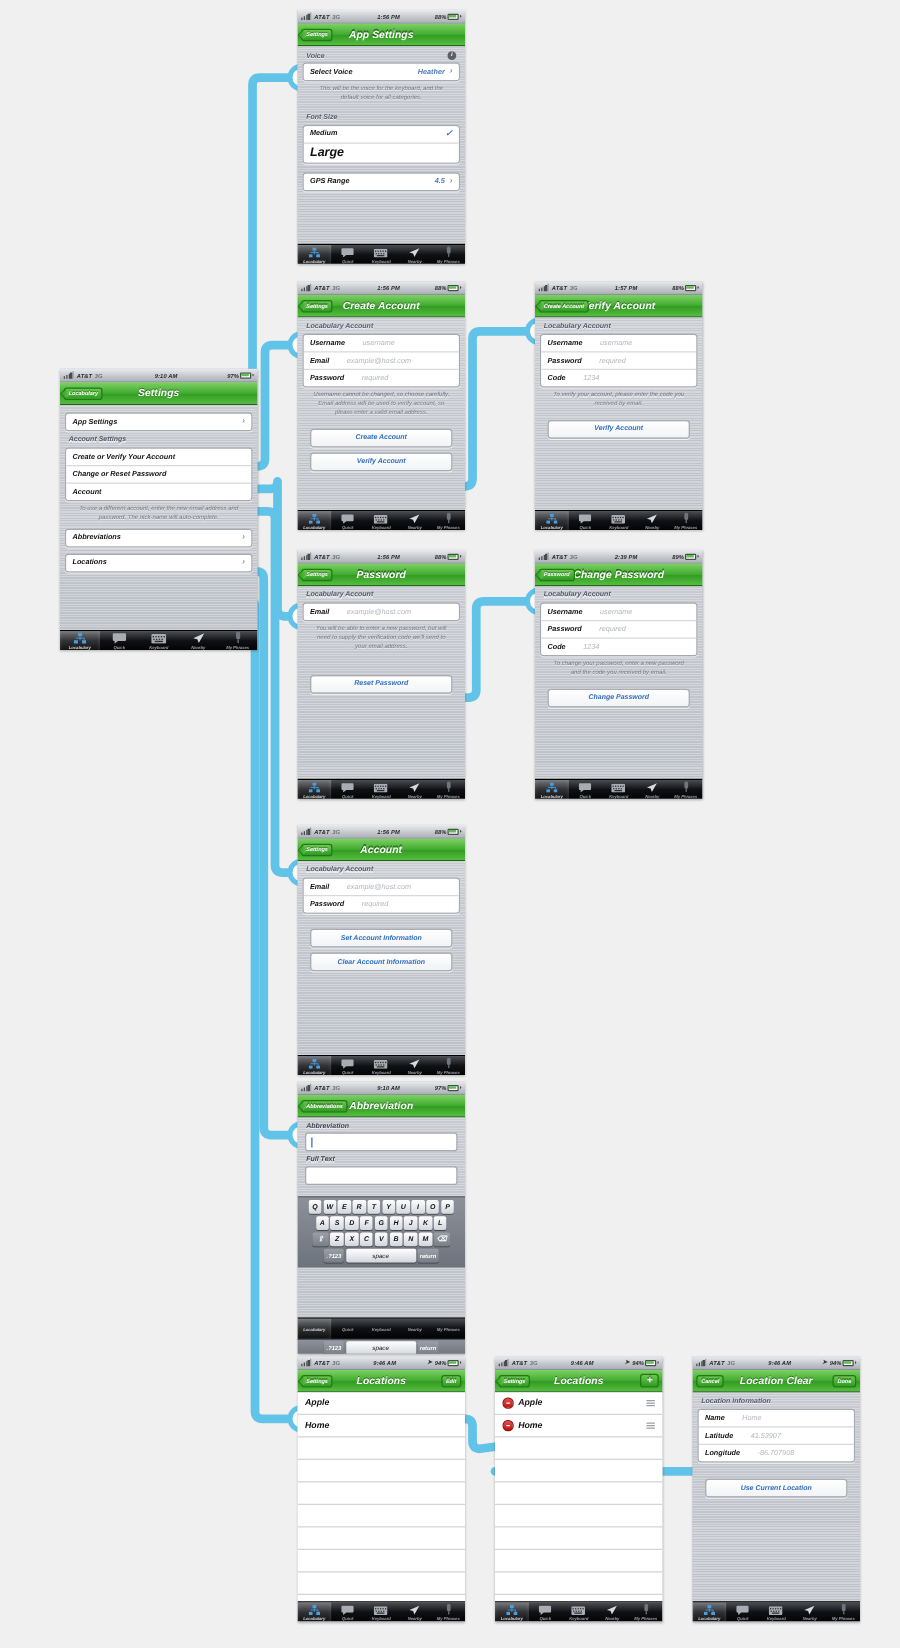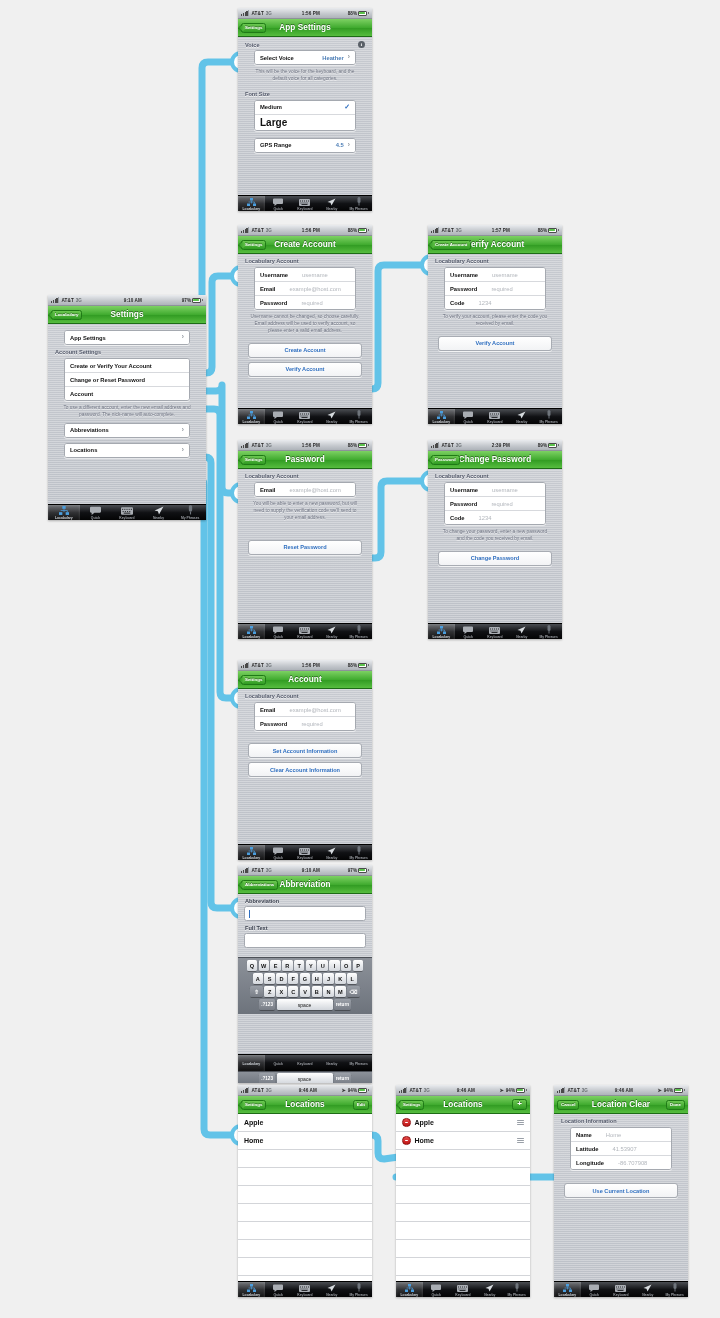--- a/index.html
+++ b/index.html
@@ -1,21 +1,21 @@
 <!DOCTYPE html>
 <html><head>
 <meta charset="utf-8">
 <style>
   html,body{margin:0;padding:0;}
   body{
     width:720px;height:1318px;background:#f0f0f0;
     font-family:"Liberation Sans", sans-serif;
     position:relative;overflow:hidden;
   }
-  #canvas{position:absolute;left:0;top:0;width:720px;height:1126px;}
+  #canvas{position:absolute;left:0;top:0;width:720px;height:1126px;font-style:italic;}
 
   
   .wires{position:absolute;left:0;top:0;width:720px;height:1318px;pointer-events:none;}
 
   
   .phone{
     position:absolute;width:134px;
     background:#c9ccd1;
     box-shadow:0 1px 2px rgba(0,0,0,.28);
     overflow:hidden;
@@ -87,21 +87,21 @@
     background:
       repeating-linear-gradient(0deg, rgba(255,255,255,.30) 0 1px, rgba(0,0,0,0) 1px 2px),
       linear-gradient(#c7cad0,#bcc0c7);
   }
   .sect-hdr{
     font-size:5.6px;font-weight:bold;color:#53596a;
     text-shadow:0 1px 0 rgba(255,255,255,.75);
     padding:4px 0 3px 7px;
   }
   .group{
-    margin:0 16px;background:#fff;border-radius:3px;
+    margin:0 4px;background:#fff;border-radius:3px;
     border:.7px solid #a5a9b0;overflow:hidden;
     box-shadow:0 1px 0 rgba(255,255,255,.6);
   }
   .row{
     display:flex;align-items:center;min-height:13px;
     padding:0 5px;border-top:.7px solid #d7d9dd;
     font-size:5.8px;font-weight:bold;color:#111;
     background:#fff;
   }
   .row:first-child{border-top:none}

